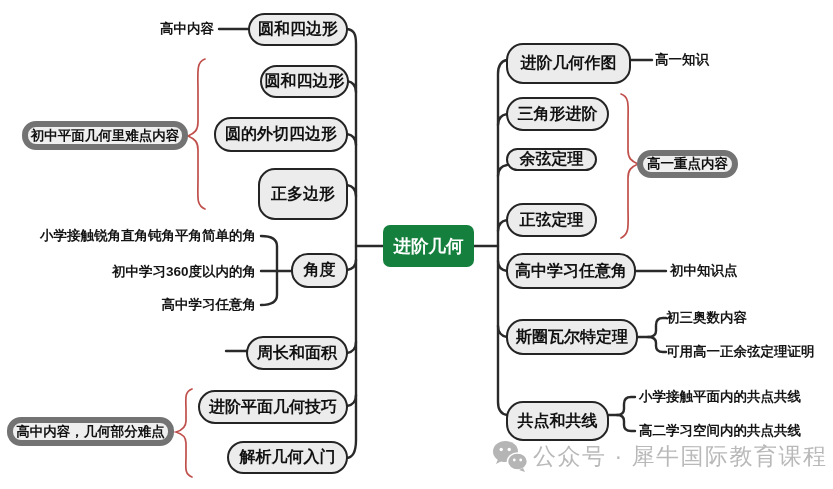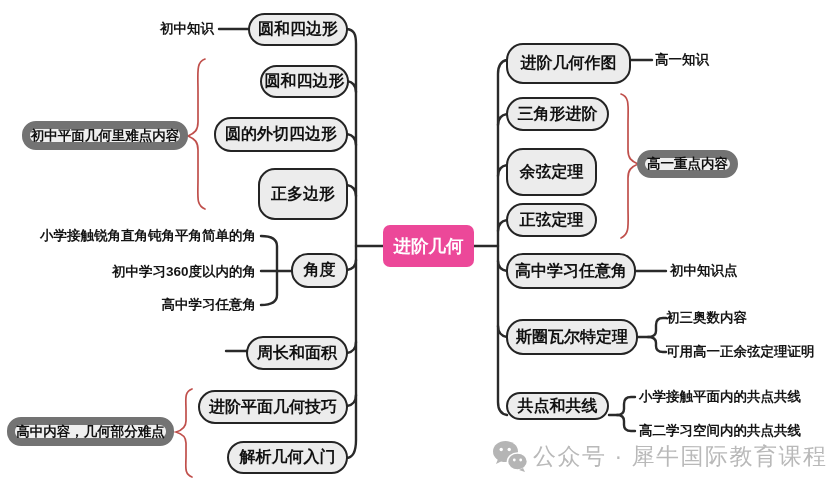--- a/index.html
+++ b/index.html
@@ -9,27 +9,27 @@
   }
   #wires { position:absolute; left:0; top:0; z-index:1; }
   .node {
     position:absolute; z-index:2; box-sizing:border-box;
     background:#ececec; border:2.5px solid #242424; border-radius:17px;
     display:flex; align-items:center; justify-content:center;
     font-weight:bold; font-size:16px; color:#111; white-space:nowrap;
   }
   .center-node {
     position:absolute; z-index:3; box-sizing:border-box;
-    background:#ec4899; border-radius:7px; color:#fff;
+    background:#15803d; border-radius:7px; color:#fff;
     display:flex; align-items:center; justify-content:center;
     font-weight:bold; font-size:17.5px; white-space:nowrap;
   }
   .callout {
     position:absolute; z-index:2; box-sizing:border-box;
-    background:#efefef; border:8px solid #737373; border-radius:14px;
+    background:#efefef; border:6px solid #737373; border-radius:14px;
     display:flex; align-items:center; justify-content:center;
     font-weight:bold; font-size:13.5px; color:#111; white-space:nowrap;
   }
   .note {
     position:absolute; z-index:2; font-weight:bold; font-size:13.5px;
     color:#151515; white-space:nowrap; line-height:16px;
   }
   .note.r { text-align:right; }
   #watermark {
     position:absolute; left:492px; top:440px; z-index:2;
@@ -90,32 +90,32 @@
   <div class="node" style="left:214px;top:117px;width:134px;height:35px">圆的外切四边形</div>
   <div class="node" style="left:258px;top:168px;width:90px;height:52px">正多边形</div>
   <div class="node" style="left:291px;top:253px;width:57px;height:35px">角度</div>
   <div class="node" style="left:246px;top:336px;width:102px;height:34px">周长和面积</div>
   <div class="node" style="left:198px;top:390px;width:150px;height:34px">进阶平面几何技巧</div>
   <div class="node" style="left:227px;top:441px;width:121px;height:33px">解析几何入门</div>
 
   <div class="callout" style="left:22px;top:121px;width:166px;height:29px">初中平面几何里难点内容</div>
   <div class="callout" style="left:7px;top:417px;width:167px;height:29px">高中内容，几何部分难点</div>
 
-  <div class="note r" style="left:150px;top:21px;width:64px">初中知识</div>
+  <div class="note r" style="left:150px;top:21px;width:64px">高中内容</div>
   <div class="note r" style="left:26px;top:228px;width:230px">小学接触锐角直角钝角平角简单的角</div>
   <div class="note r" style="left:26px;top:264px;width:230px">初中学习360度以内的角</div>
   <div class="note r" style="left:26px;top:297px;width:230px">高中学习任意角</div>
 
   <div class="node" style="left:506px;top:43px;width:125px;height:41px">进阶几何作图</div>
   <div class="node" style="left:506px;top:97px;width:103px;height:34px">三角形进阶</div>
-  <div class="node" style="left:506px;top:148px;width:91px;height:48px">余弦定理</div>
+  <div class="node" style="left:506px;top:148px;width:91px;height:23px">余弦定理</div>
   <div class="node" style="left:506px;top:203px;width:91px;height:34px">正弦定理</div>
   <div class="node" style="left:506px;top:253px;width:130px;height:36px">高中学习任意角</div>
   <div class="node" style="left:506px;top:319px;width:132px;height:36px">斯圈瓦尔特定理</div>
-  <div class="node" style="left:506px;top:392px;width:103px;height:28px">共点和共线</div>
+  <div class="node" style="left:506px;top:401px;width:103px;height:40px">共点和共线</div>
 
   <div class="callout" style="left:637px;top:150px;width:101px;height:28px">高一重点内容</div>
 
   <div class="note" style="left:655px;top:52px">高一知识</div>
   <div class="note" style="left:670px;top:263px">初中知识点</div>
   <div class="note" style="left:666px;top:310px">初三奥数内容</div>
   <div class="note" style="left:666px;top:344px">可用高一正余弦定理证明</div>
   <div class="note" style="left:639px;top:389px">小学接触平面内的共点共线</div>
   <div class="note" style="left:639px;top:423px">高二学习空间内的共点共线</div>
 

